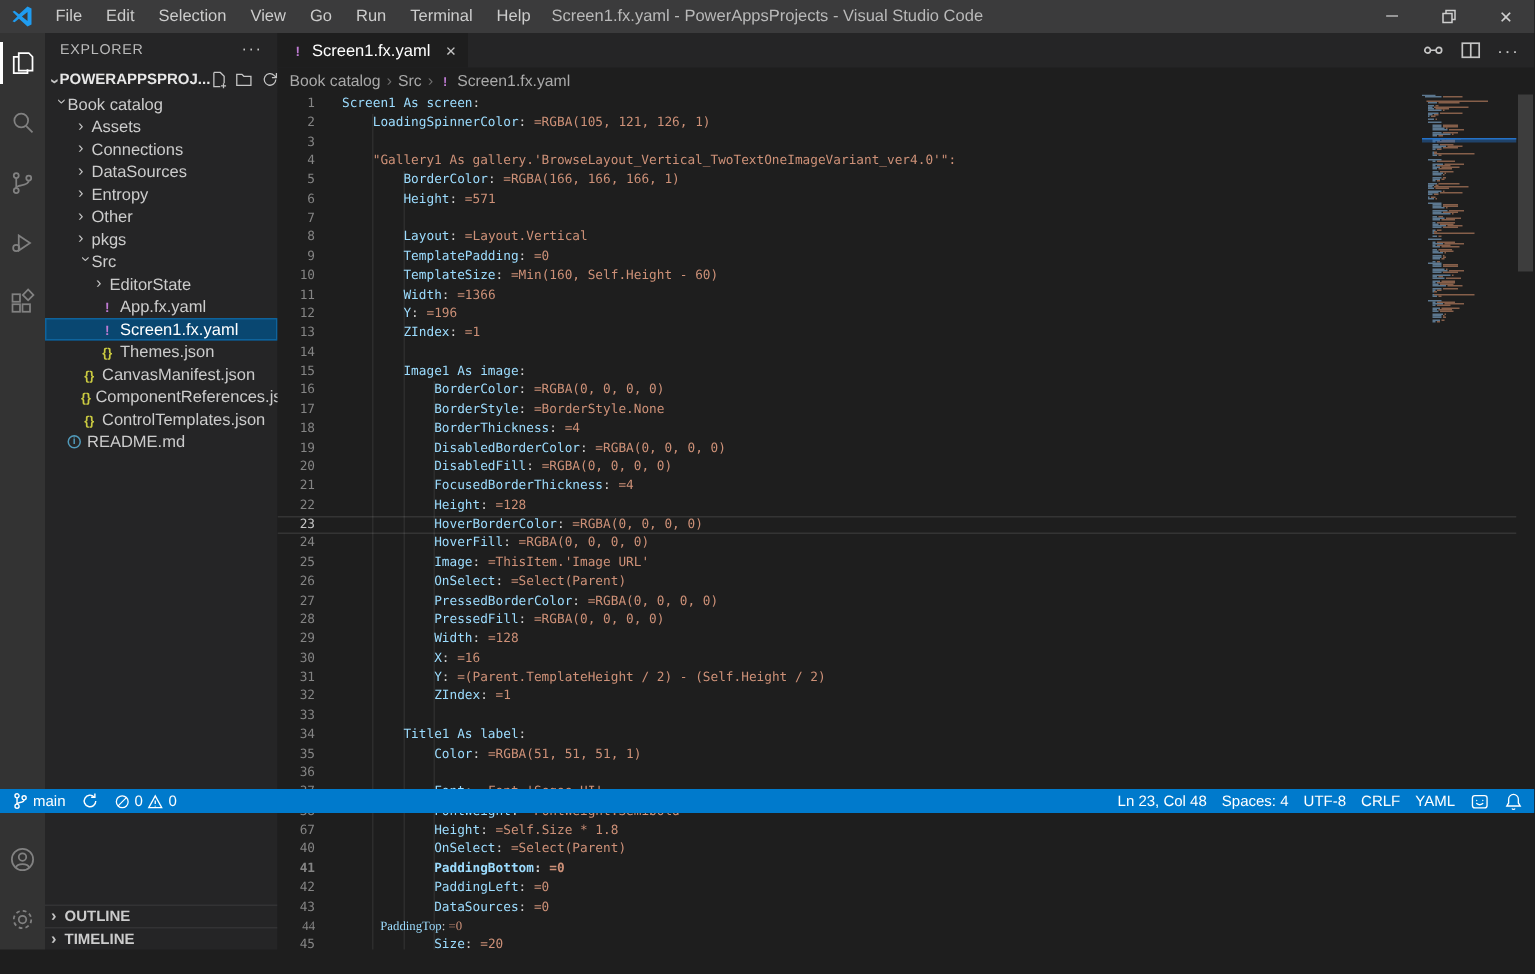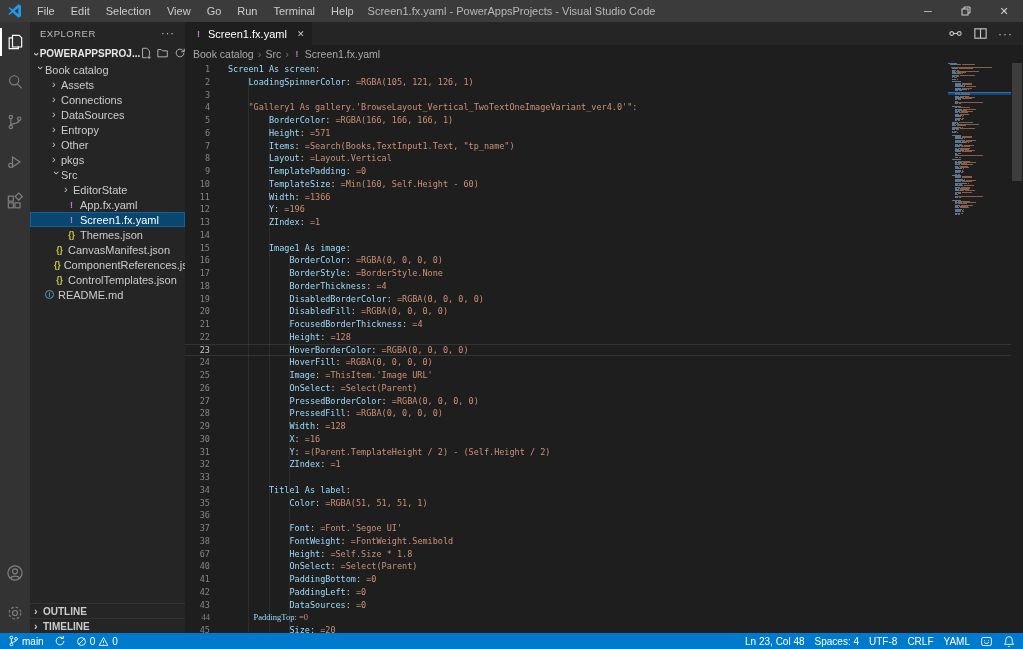--- a/index.html
+++ b/index.html
@@ -1,18 +1,18 @@
 <!DOCTYPE html>
 <html><head>
 <meta charset="utf-8">
 <style>
   * { margin:0; padding:0; box-sizing:border-box; }
   html,body { width:1023px; height:649px; overflow:hidden; background:#1e1e1e;
     font-family:"Liberation Sans", sans-serif; -webkit-font-smoothing:antialiased; }
-  #app { position:relative; width:1023px; height:649px; }
+  #app { position:relative; width:1023px; height:542px; }
 
   
   .titlebar { position:absolute; top:0; left:0; width:100%; height:22px; background:#3b3b3c;
     display:flex; align-items:center; color:#cccccc; font-size:11px; }
   .titlebar .logo { width:16px; height:16px; margin:0 6px 0 7px; flex:0 0 auto; }
   .menu-item { padding:0 8px; height:22px; line-height:22px; cursor:default; }
   .win-title { position:absolute; left:50%; transform:translateX(-50%); color:#b9b9b9; white-space:nowrap; }
   .win-controls { position:absolute; right:0; top:0; height:22px; display:flex; }
   .win-btn { width:38px; height:22px; display:flex; align-items:center; justify-content:center; color:#cfcfcf; font-size:11px; }
   .win-btn svg { stroke:#cfcfcf; }
@@ -320,21 +320,21 @@
         <div class="guide" style="left: 63.468px; top: 12.75px; height: 561px;"></div>
         <div class="guide" style="left: 83.936px; top: 51px; height: 522.75px;"></div>
         <div class="guide" style="left: 104.404px; top: 191.25px; height: 382.5px;"></div>
         <div class="cur-line" style="top: 280.5px;"></div>
         <div class="code-line" style="top: 0px; position: absolute; left: 0px; right: 0px;"><span class="gutter-num">1</span><span class="code-text"><span class="tk-key">Screen1 As screen</span><span class="tk-pn">:</span></span></div>
         <div class="code-line" style="top: 12.75px; position: absolute; left: 0px; right: 0px;"><span class="gutter-num">2</span><span class="code-text"><span>    </span><span class="tk-key">LoadingSpinnerColor</span><span class="tk-pn">:</span><span class="tk-str"> =RGBA(105, 121, 126, 1)</span></span></div>
         <div class="code-line" style="top: 25.5px; position: absolute; left: 0px; right: 0px;"><span class="gutter-num">3</span><span class="code-text"></span></div>
         <div class="code-line" style="top: 38.25px; position: absolute; left: 0px; right: 0px;"><span class="gutter-num">4</span><span class="code-text"><span class="tk-str">    "Gallery1 As gallery.'BrowseLayout_Vertical_TwoTextOneImageVariant_ver4.0'":</span></span></div>
         <div class="code-line" style="top: 51px; position: absolute; left: 0px; right: 0px;"><span class="gutter-num">5</span><span class="code-text"><span>        </span><span class="tk-key">BorderColor</span><span class="tk-pn">:</span><span class="tk-str"> =RGBA(166, 166, 166, 1)</span></span></div>
         <div class="code-line" style="top: 63.75px; position: absolute; left: 0px; right: 0px;"><span class="gutter-num">6</span><span class="code-text"><span>        </span><span class="tk-key">Height</span><span class="tk-pn">:</span><span class="tk-str"> =571</span></span></div>
-        <div class="code-line" style="top: 76.5px; position: absolute; left: 0px; right: 0px;"><span class="gutter-num">7</span><span class="code-text"><span>        </span><span class="tk-key">Items</span><span class="tk-pn">:</span><span class="tk-str"> =Search(Books,TextInput1.Text, "tp_name")</span></span></div>
+        <div class="code-line" style="top: 76.5px; position: absolute; left: 0px; right: 0px;"><span class="gutter-num">7</span></div>
         <div class="code-line" style="top: 89.25px; position: absolute; left: 0px; right: 0px;"><span class="gutter-num">8</span><span class="code-text"><span>        </span><span class="tk-key">Layout</span><span class="tk-pn">:</span><span class="tk-str"> =Layout.Vertical</span></span></div>
         <div class="code-line" style="top: 102px; position: absolute; left: 0px; right: 0px;"><span class="gutter-num">9</span><span class="code-text"><span>        </span><span class="tk-key">TemplatePadding</span><span class="tk-pn">:</span><span class="tk-str"> =0</span></span></div>
         <div class="code-line" style="top: 114.75px; position: absolute; left: 0px; right: 0px;"><span class="gutter-num">10</span><span class="code-text"><span>        </span><span class="tk-key">TemplateSize</span><span class="tk-pn">:</span><span class="tk-str"> =Min(160, Self.Height - 60)</span></span></div>
         <div class="code-line" style="top: 127.5px; position: absolute; left: 0px; right: 0px;"><span class="gutter-num">11</span><span class="code-text"><span>        </span><span class="tk-key">Width</span><span class="tk-pn">:</span><span class="tk-str"> =1366</span></span></div>
         <div class="code-line" style="top: 140.25px; position: absolute; left: 0px; right: 0px;"><span class="gutter-num">12</span><span class="code-text"><span>        </span><span class="tk-key">Y</span><span class="tk-pn">:</span><span class="tk-str"> =196</span></span></div>
         <div class="code-line" style="top: 153px; position: absolute; left: 0px; right: 0px;"><span class="gutter-num">13</span><span class="code-text"><span>        </span><span class="tk-key">ZIndex</span><span class="tk-pn">:</span><span class="tk-str"> =1</span></span></div>
         <div class="code-line" style="top: 165.75px; position: absolute; left: 0px; right: 0px;"><span class="gutter-num">14</span><span class="code-text"></span></div>
         <div class="code-line" style="top: 178.5px; position: absolute; left: 0px; right: 0px;"><span class="gutter-num">15</span><span class="code-text"><span>        </span><span class="tk-key">Image1 As image</span><span class="tk-pn">:</span></span></div>
         <div class="code-line" style="top: 191.25px; position: absolute; left: 0px; right: 0px;"><span class="gutter-num">16</span><span class="code-text"><span>            </span><span class="tk-key">BorderColor</span><span class="tk-pn">:</span><span class="tk-str"> =RGBA(0, 0, 0, 0)</span></span></div>
         <div class="code-line" style="top: 204px; position: absolute; left: 0px; right: 0px;"><span class="gutter-num">17</span><span class="code-text"><span>            </span><span class="tk-key">BorderStyle</span><span class="tk-pn">:</span><span class="tk-str"> =BorderStyle.None</span></span></div>
@@ -354,21 +354,21 @@
         <div class="code-line" style="top: 382.5px; position: absolute; left: 0px; right: 0px;"><span class="gutter-num">31</span><span class="code-text"><span>            </span><span class="tk-key">Y</span><span class="tk-pn">:</span><span class="tk-str"> =(Parent.TemplateHeight / 2) - (Self.Height / 2)</span></span></div>
         <div class="code-line" style="top: 395.25px; position: absolute; left: 0px; right: 0px;"><span class="gutter-num">32</span><span class="code-text"><span>            </span><span class="tk-key">ZIndex</span><span class="tk-pn">:</span><span class="tk-str"> =1</span></span></div>
         <div class="code-line" style="top: 408px; position: absolute; left: 0px; right: 0px;"><span class="gutter-num">33</span><span class="code-text"></span></div>
         <div class="code-line" style="top: 420.75px; position: absolute; left: 0px; right: 0px;"><span class="gutter-num">34</span><span class="code-text"><span>        </span><span class="tk-key">Title1 As label</span><span class="tk-pn">:</span></span></div>
         <div class="code-line" style="top: 433.5px; position: absolute; left: 0px; right: 0px;"><span class="gutter-num">35</span><span class="code-text"><span>            </span><span class="tk-key">Color</span><span class="tk-pn">:</span><span class="tk-str"> =RGBA(51, 51, 51, 1)</span></span></div>
         <div class="code-line" style="top: 446.25px; position: absolute; left: 0px; right: 0px;"><span class="gutter-num">36</span></div>
         <div class="code-line" style="top: 459px; position: absolute; left: 0px; right: 0px;"><span class="gutter-num">37</span><span class="code-text"><span>            </span><span class="tk-key">Font</span><span class="tk-pn">:</span><span class="tk-str"> =Font.'Segoe UI'</span></span></div>
         <div class="code-line" style="top: 471.75px; position: absolute; left: 0px; right: 0px;"><span class="gutter-num">38</span><span class="code-text"><span>            </span><span class="tk-key">FontWeight</span><span class="tk-pn">:</span><span class="tk-str"> =FontWeight.Semibold</span></span></div>
         <div class="code-line" style="top: 484.5px; position: absolute; left: 0px; right: 0px;"><span class="gutter-num">67</span><span class="code-text"><span>            </span><span class="tk-key">Height</span><span class="tk-pn">:</span><span class="tk-str"> =Self.Size * 1.8</span></span></div>
         <div class="code-line" style="top: 497.25px; position: absolute; left: 0px; right: 0px;"><span class="gutter-num">40</span><span class="code-text"><span>            </span><span class="tk-key">OnSelect</span><span class="tk-pn">:</span><span class="tk-str"> =Select(Parent)</span></span></div>
-        <div class="code-line" style="top: 510px; position: absolute; left: 0px; right: 0px;"><span class="gutter-num">41</span><span class="code-text"><span>            </span><span class="tk-key">PaddingBottom</span><span class="tk-pn">:</span><span class="tk-str"> =0</span></span></div>
+        <div class="code-line" style="top: 510px; position: absolute; left: 0px; right: 0px; font-weight: bold;"><span class="gutter-num">41</span><span class="code-text"><span>            </span><span class="tk-key">PaddingBottom</span><span class="tk-pn">:</span><span class="tk-str"> =0</span></span></div>
         <div class="code-line" style="top: 522.75px; position: absolute; left: 0px; right: 0px;"><span class="gutter-num">42</span><span class="code-text"><span>            </span><span class="tk-key">PaddingLeft</span><span class="tk-pn">:</span><span class="tk-str"> =0</span></span></div>
         <div class="code-line" style="top: 535.5px; position: absolute; left: 0px; right: 0px;"><span class="gutter-num">43</span><span class="code-text"><span>            </span><span class="tk-key">DataSources</span><span class="tk-pn">:</span><span class="tk-str"> =0</span></span></div>
         <div class="code-line" style="top: 548.25px; position: absolute; left: 0px; right: 0px; font-family: Liberation Serif, serif;"><span class="gutter-num">44</span><span class="code-text"><span>            </span><span class="tk-key">PaddingTop</span><span class="tk-pn">:</span><span class="tk-str"> =0</span></span></div>
         <div class="code-line" style="top: 561px; position: absolute; left: 0px; right: 0px;"><span class="gutter-num">45</span><span class="code-text"><span>            </span><span class="tk-key">Size</span><span class="tk-pn">:</span><span class="tk-str"> =20</span></span></div>
       </div>
     <div class="minimap">
         <div class="mm-row" style="top: 0px; left: 0px;">
           <span class="mm-key" style="width: 9.35px;"></span>
         </div>
         <div class="mm-row" style="top: 1.3px; left: 2.2px;">

